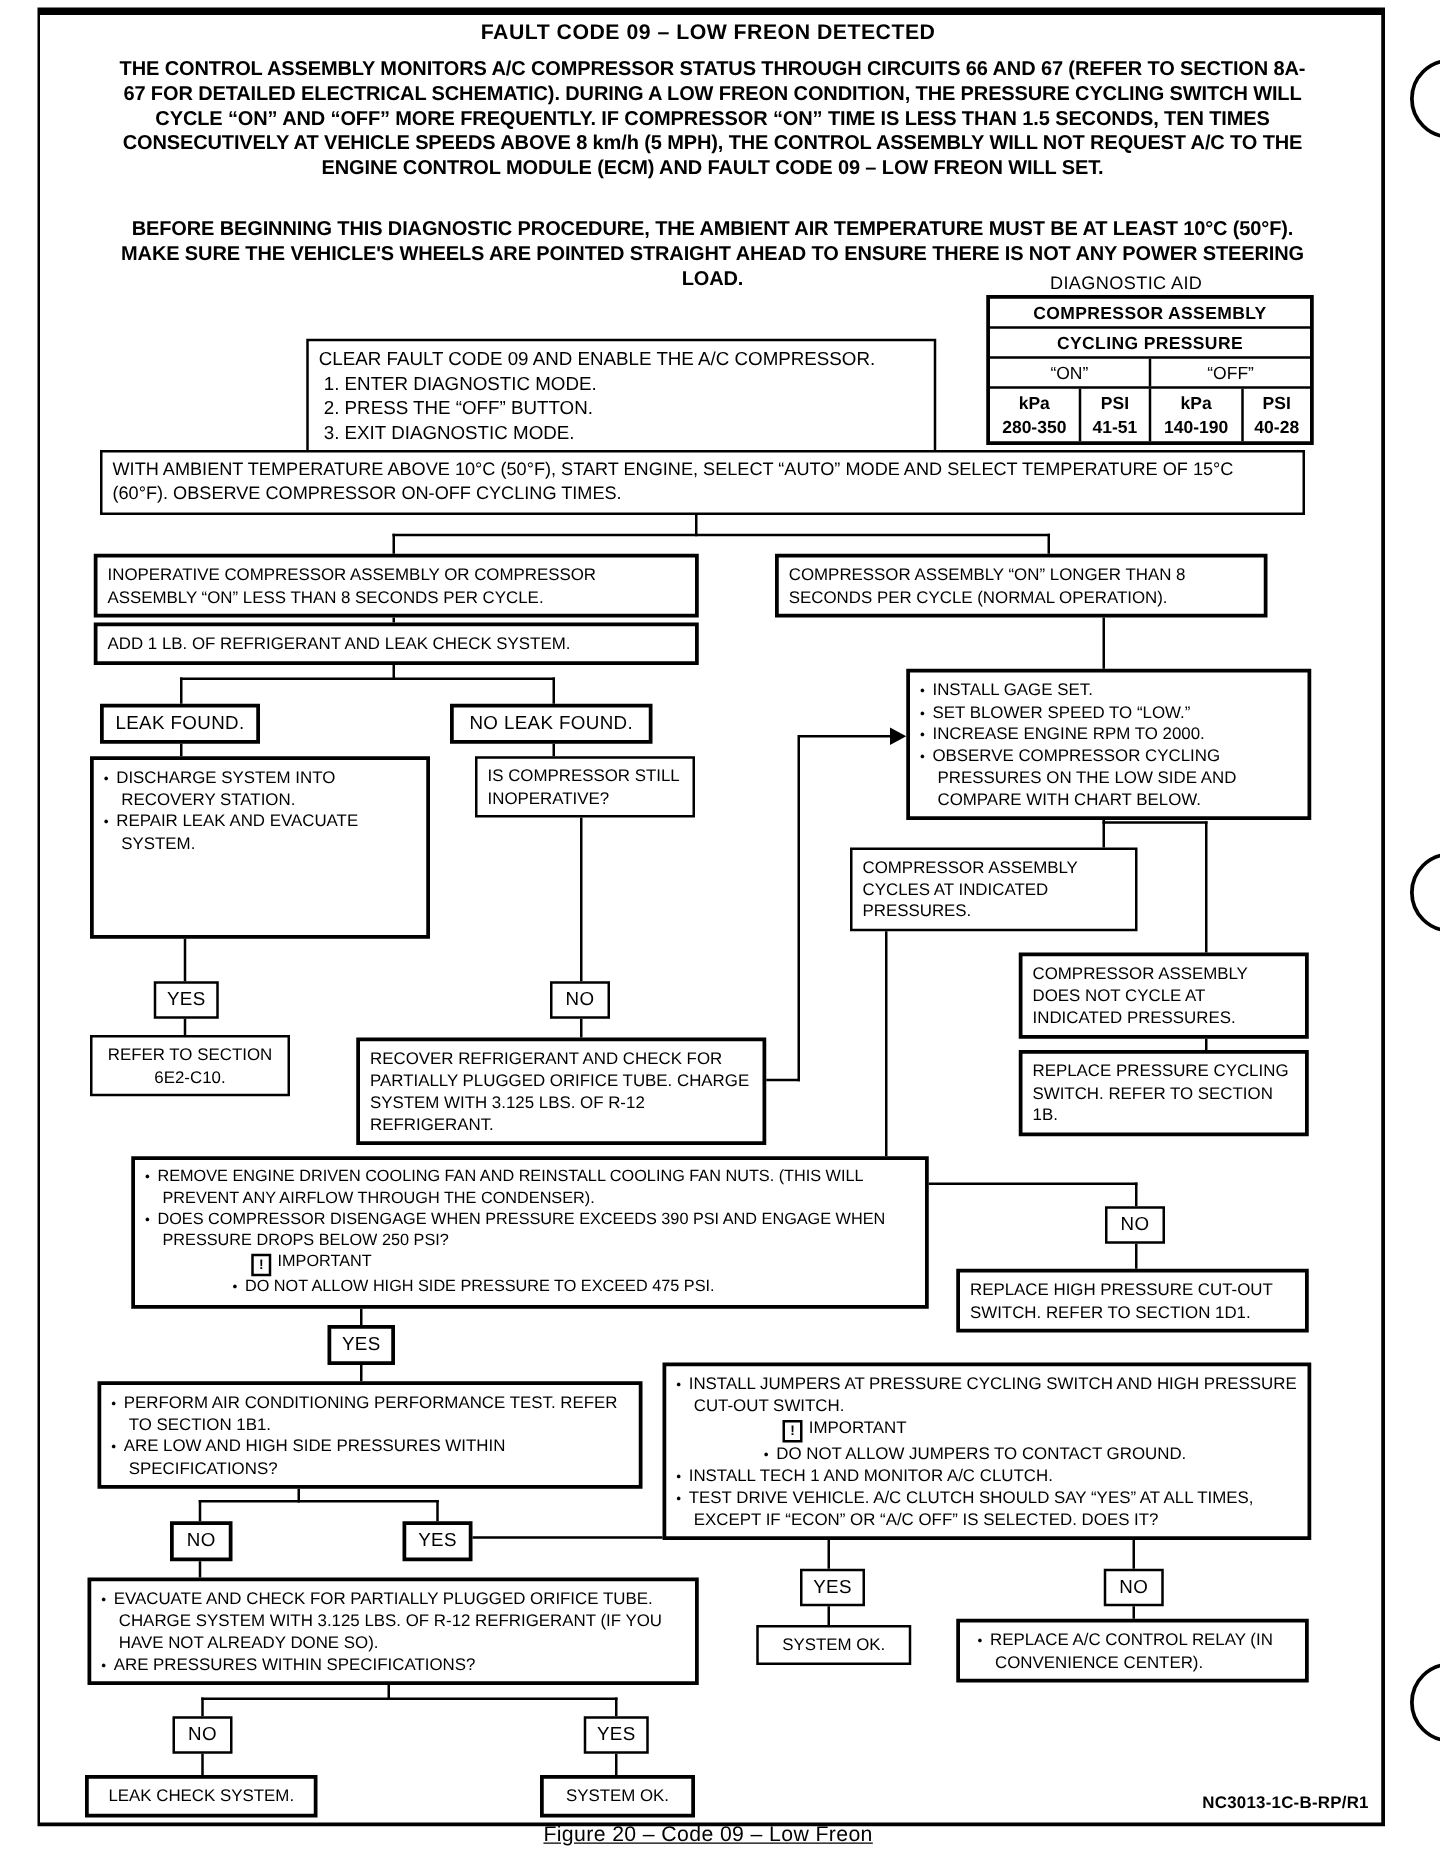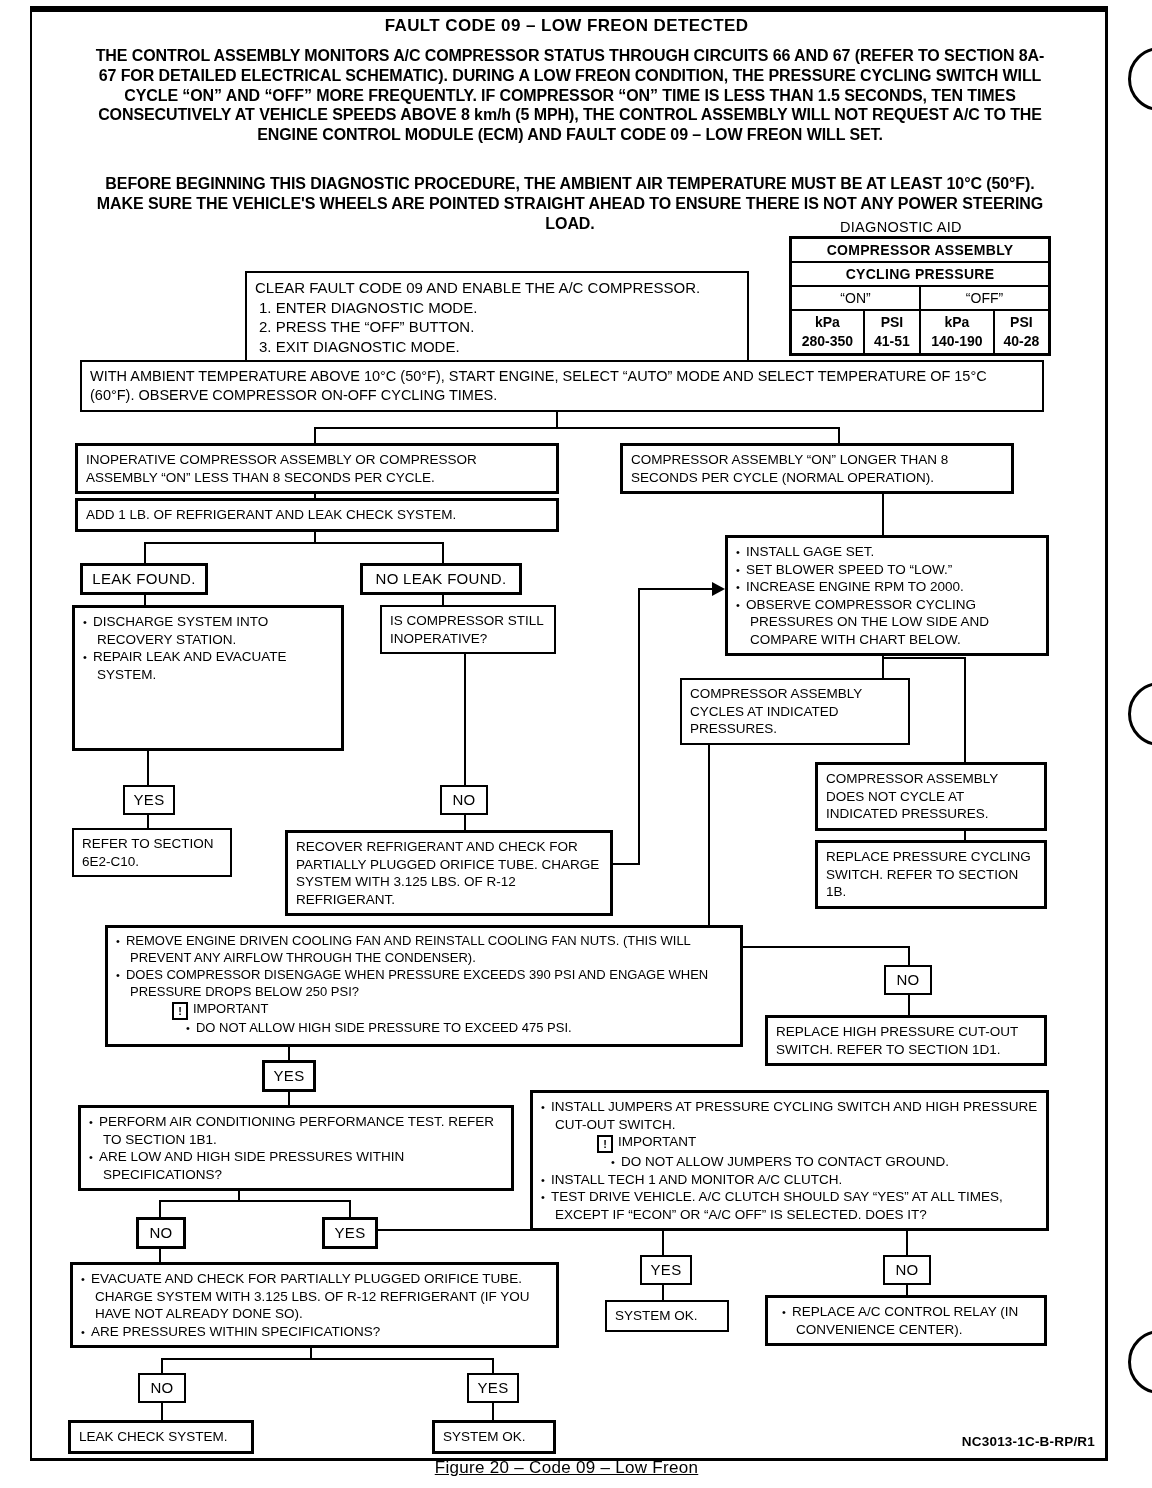--- a/index.html
+++ b/index.html
@@ -25,25 +25,25 @@
   .aid-table .units{display:flex;border-bottom:0;}
   .aid-table .units .cell{text-align:center;padding:3px 2px 4px;}
   .aid-table .units .cell + .cell{border-left:2px solid #000;}
   .aid-table .units .u{font-weight:700;margin-bottom:3px;}
   .aid-table .units .v{font-weight:700;}
   .c0{width:72px;} .c1{width:54px;} .c2{width:73px;} .c3{width:53px;}
   
   .fbox{background:#fff;border:2px solid #000;z-index:2;padding:5px 8px;font-size:13.5px;line-height:1.3;}
   .thick{border-width:3px;}
   .lbl{text-align:center;padding:3px 4px;font-size:15px;letter-spacing:.3px;}
-  .ctr{text-align:left;}
+  .ctr{text-align:center;}
   .bl{padding-left:14px;text-indent:-14px;}
   .bl::before{content:"•\00a0\00a0";font-size:11px;}
   .num{padding-left:4px;}
-  .imp-line{margin-left:56px;}
+  .imp-line{margin-left:85px;}
   .imp-sub{margin-left:70px;}
   .imp-icon{display:inline-block;border:2px solid #000;width:12px;height:14px;line-height:14px;
             text-align:center;font-weight:700;font-size:11px;margin-right:5px;vertical-align:-2px;}
   .imp-icon::before{content:"!";}
   
   .ln{position:absolute;background:#000;z-index:1;}
   .arrow-r{position:absolute;width:0;height:0;border-top:7px solid transparent;border-bottom:7px solid transparent;
            border-left:13px solid #000;z-index:1;}
   .doc-code{left:845px;top:1434px;width:250px;text-align:right;font-size:13.5px;font-weight:700;letter-spacing:.2px;}
   .caption{left:30px;top:1458px;width:1073px;text-align:center;font-size:17px;letter-spacing:.3px;text-decoration:underline;}

